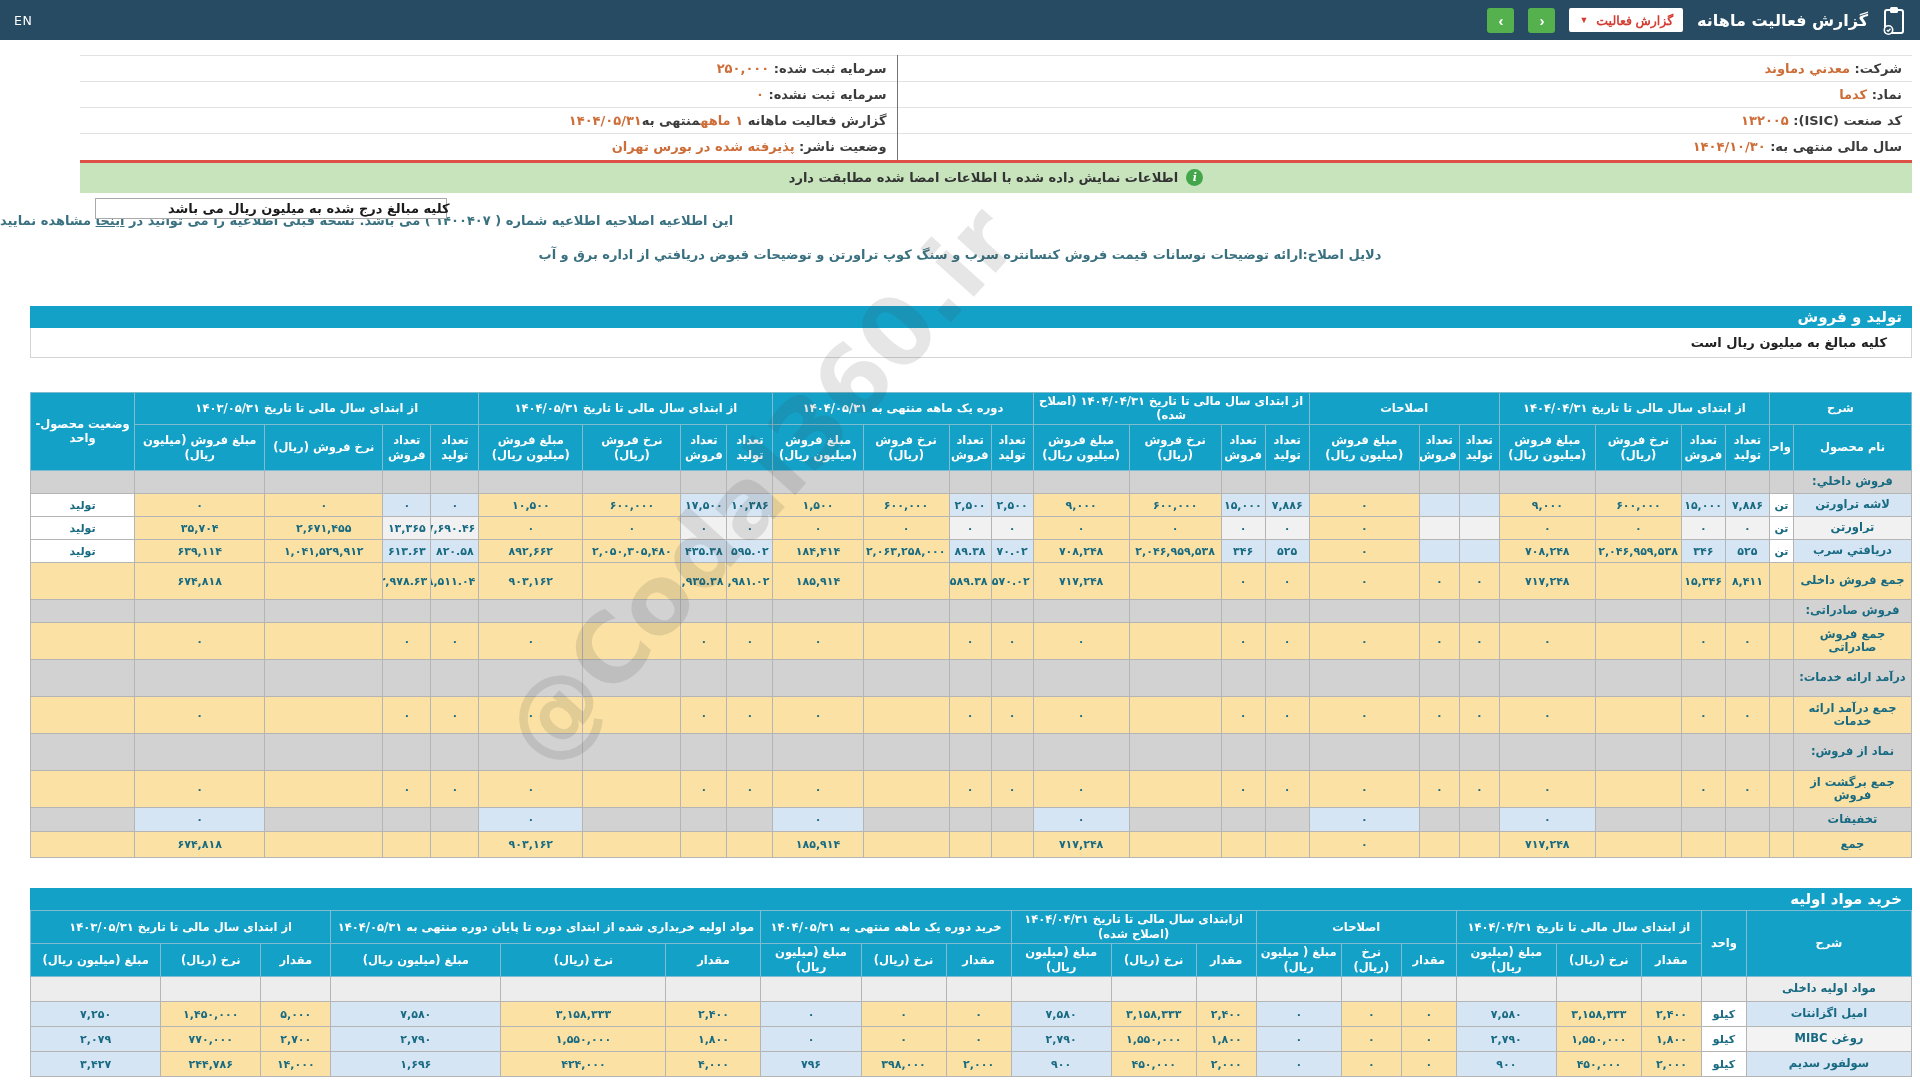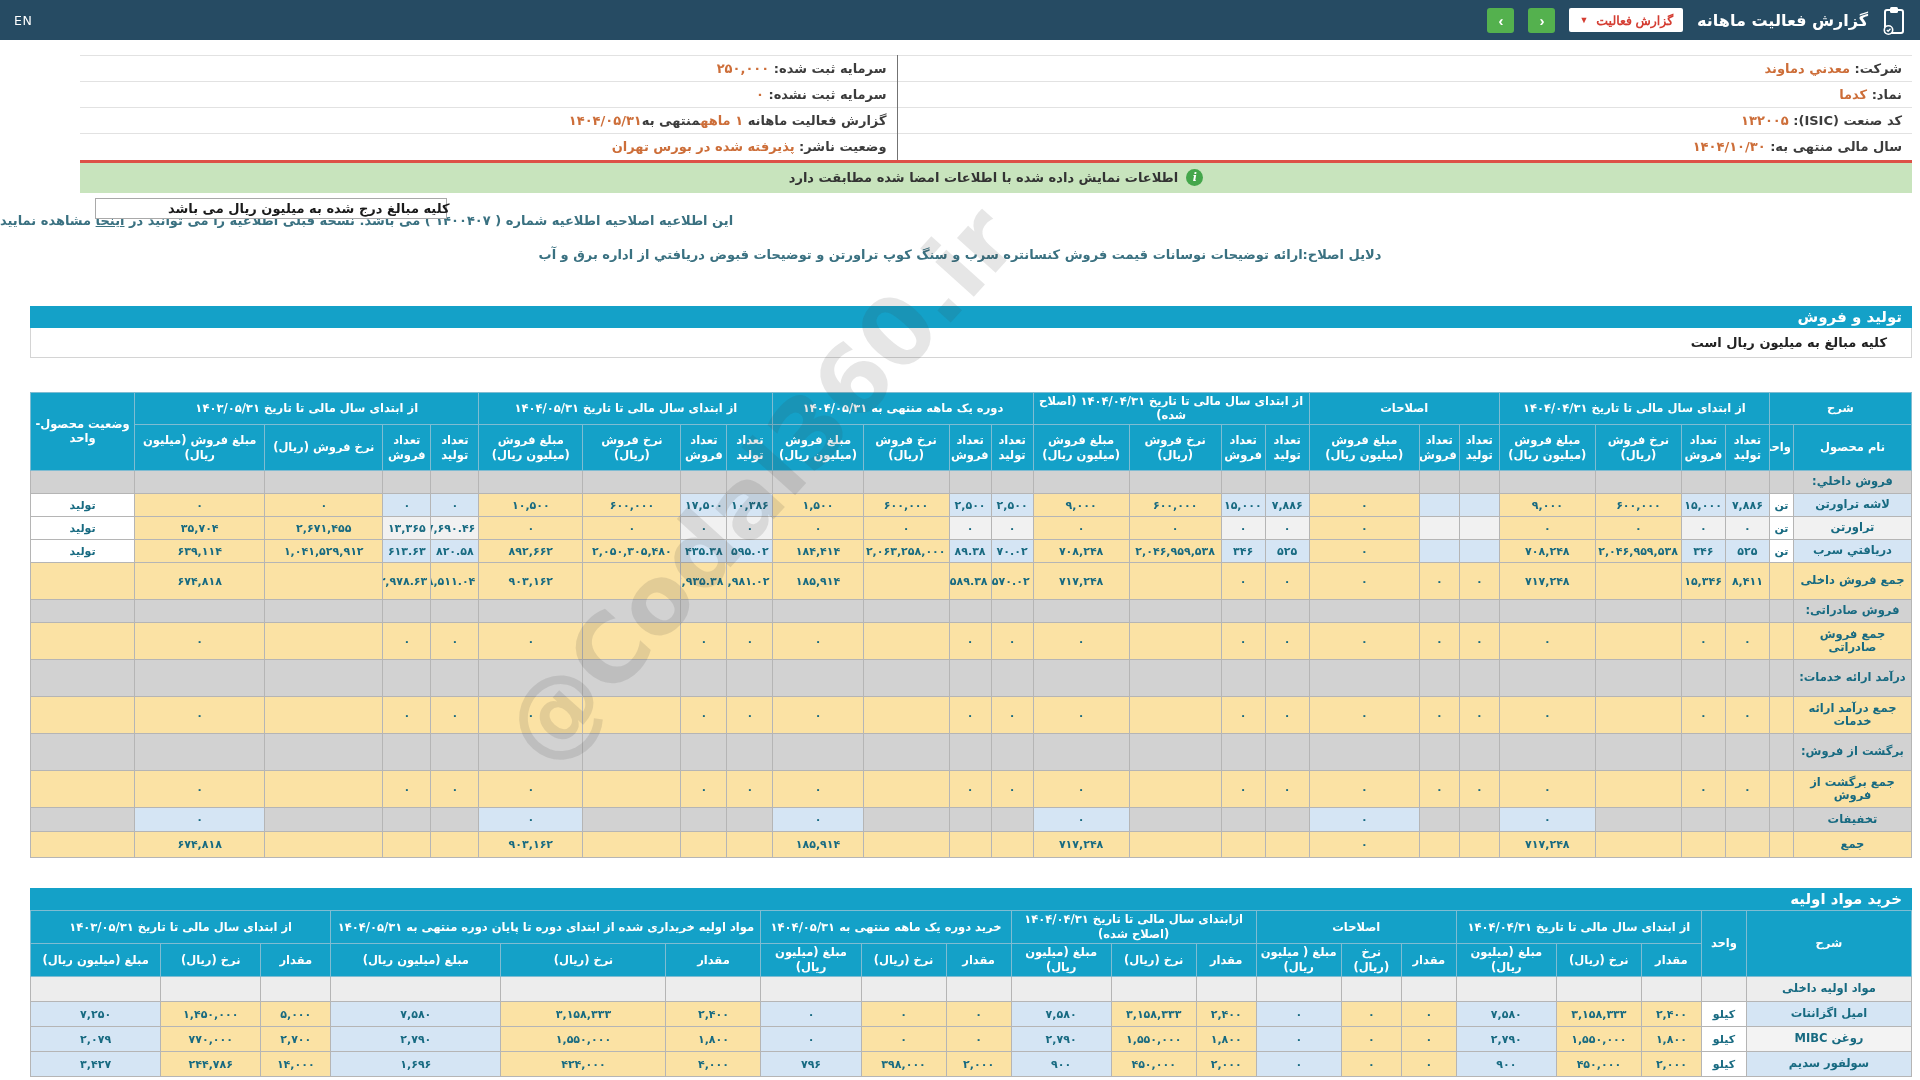--- a/index.html
+++ b/index.html
@@ -460,21 +460,21 @@
           <td class="c">۰</td>
           <td class="r"></td>
           <td class="a">۰</td>
           <td class="c">۰</td>
           <td class="c">۰</td>
           <td class="r"></td>
           <td class="a">۰</td>
           <td class="s"></td>
         </tr>
         <tr class="section tall">
-          <td class="n">برگشت از فروش:</td>
+          <td class="n">نماد از فروش:</td>
           <td class="u"></td>
           <td class="c"></td>
           <td class="c"></td>
           <td class="r"></td>
           <td class="a"></td>
           <td class="c"></td>
           <td class="c"></td>
           <td class="a"></td>
           <td class="c"></td>
           <td class="c"></td>

